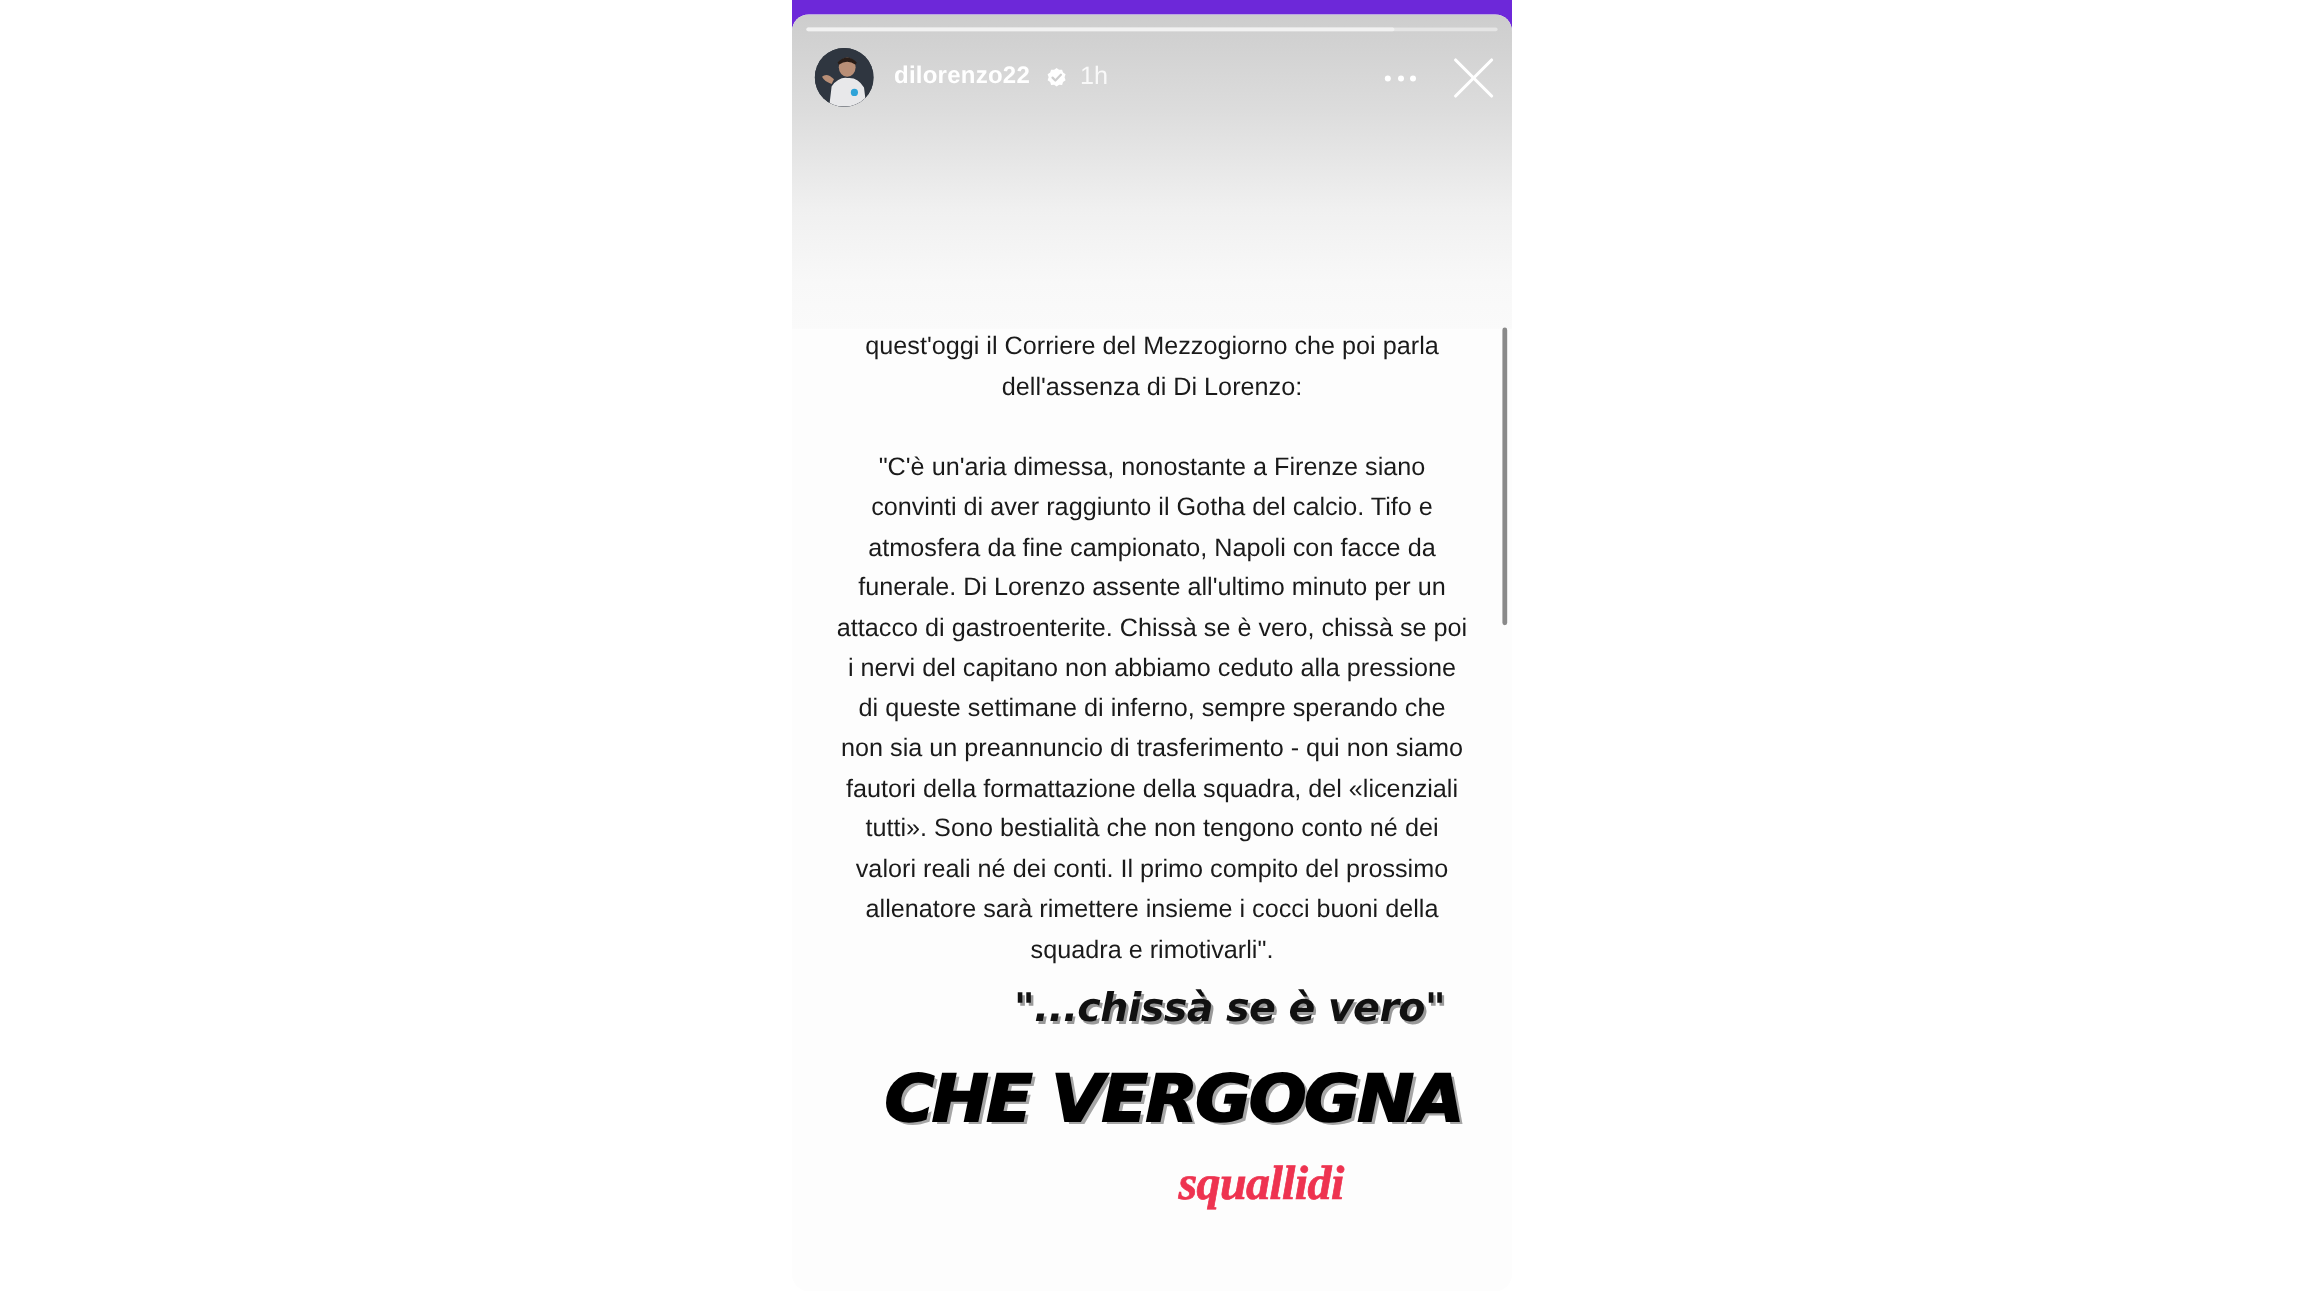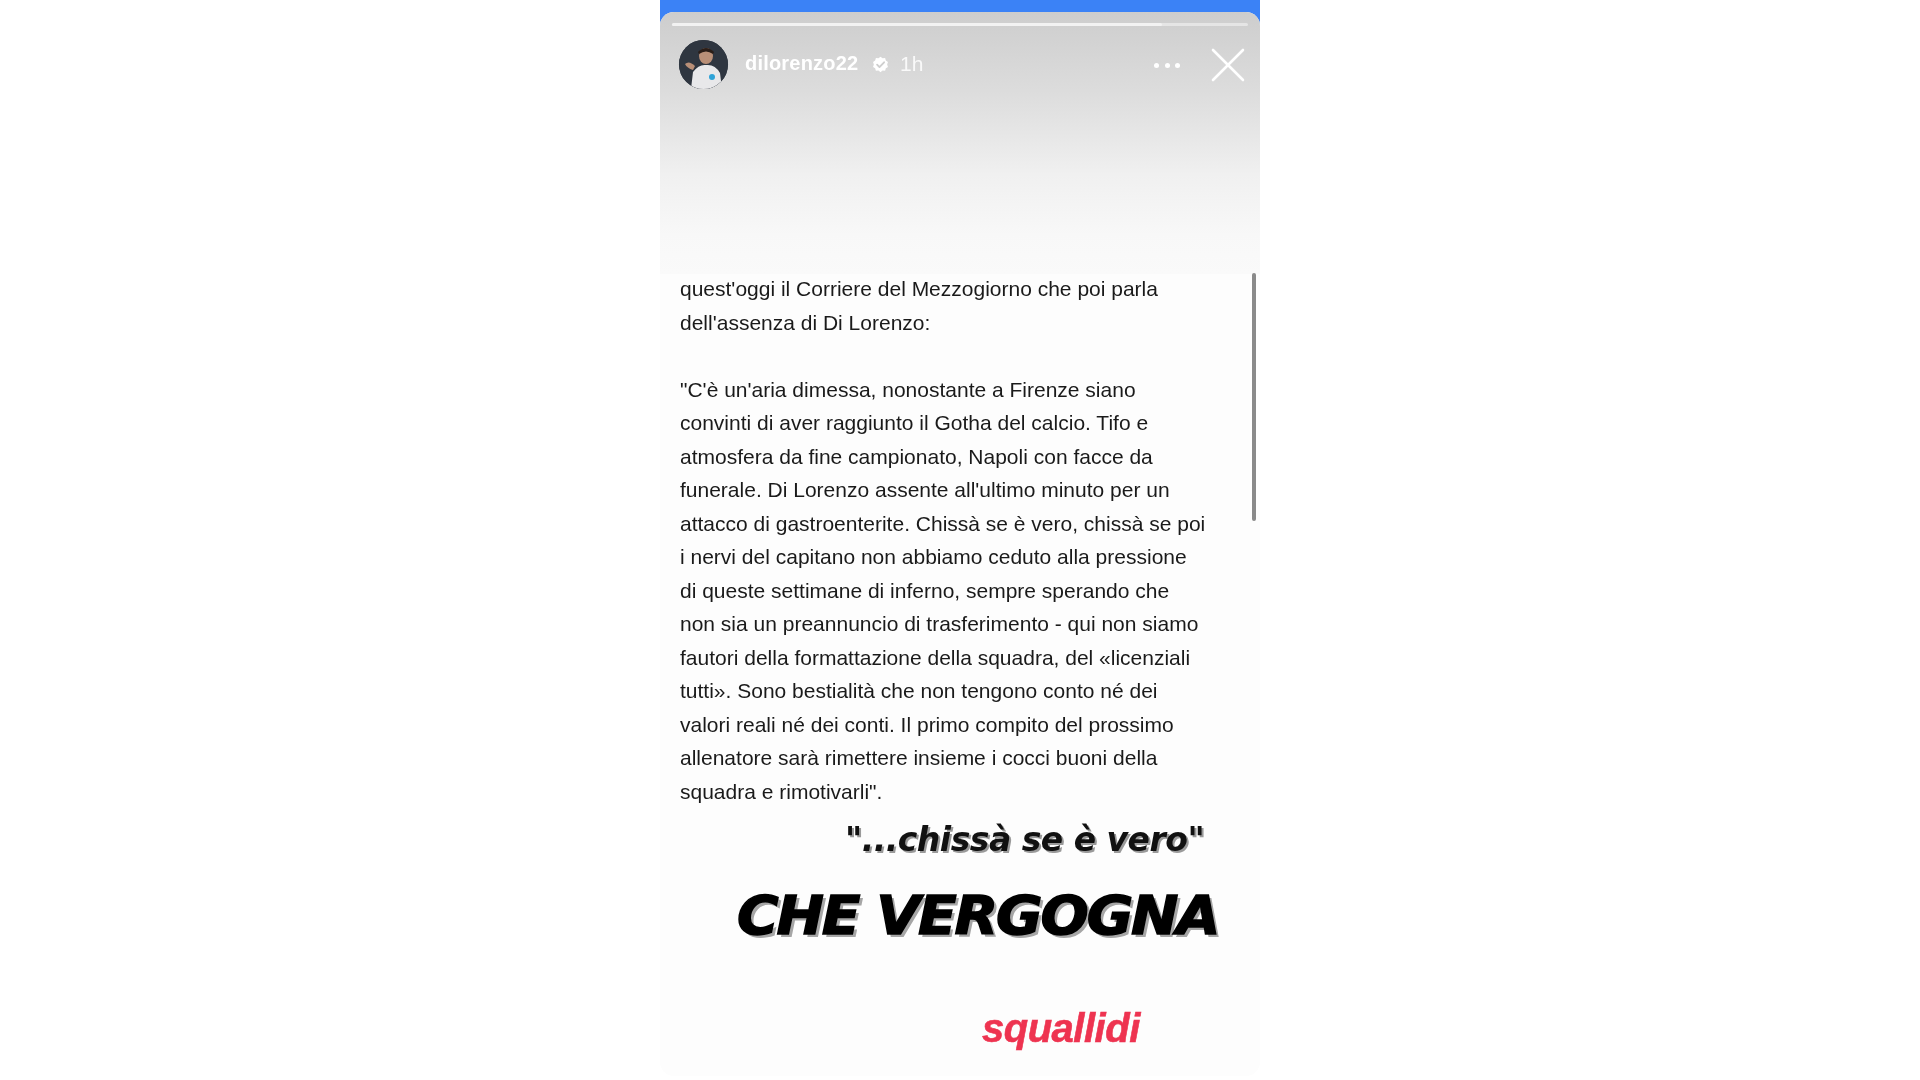--- a/index.html
+++ b/index.html
@@ -1,21 +1,21 @@
 <!DOCTYPE html>
 <html><head>
   <meta charset="utf-8">
   <style>
     * { box-sizing: border-box; margin: 0; padding: 0; }
     html, body { width: 1920px; height: 1080px; overflow: hidden; background: #ffffff; }
     body { position: relative; font-family: "Liberation Sans", sans-serif; }
 
     .story-frame {
       position: absolute; left: 660px; top: 0; width: 600px; height: 1044px;
-      background: #3b82f6;
+      background: #6d28d9;
     }
     .story-card {
       position: absolute; left: 0; top: 12px; width: 600px; height: 1064px;
       border-radius: 14px; overflow: hidden;
       background: #fdfdfd;
     }
     .header-gradient {
       position: absolute; left: 0; top: 0; width: 600px; height: 262px;
       background: linear-gradient(to bottom, #cdcdcd 0%, #dcdcdc 30%, #f0f0f0 62%, #f8f8f8 85%, #fafafa 100%);
     }
@@ -50,21 +50,21 @@
     .more-button {
       position: absolute; left: 490px; top: 14px; width: 34px; height: 22px;
       display: flex; align-items: center; justify-content: space-between; padding: 0 4px;
     }
     .more-button span { width: 5px; height: 5px; border-radius: 50%; background: #ffffff; display: block; }
     .close-button { position: absolute; left: 549px; top: 6px; width: 38px; height: 38px; }
 
     
     .article {
       position: absolute; left: 20px; top: 260px; width: 560px;
-      font-size: 21px; line-height: 33.5px; color: #1a1a1a;
+      font-size: 21px; line-height: 33.5px; color: #1a1a1a; text-align: center;
     }
     .article p { white-space: pre-line; }
     .article .gap { height: 33.5px; }
     .scrollbar {
       position: absolute; left: 592px; top: 261px; width: 4px; height: 248px;
       background: #8a8a8a; border-radius: 2px;
     }
 
     
     .sticker-quote {
@@ -75,22 +75,22 @@
     }
     .sticker-main {
       position: absolute; left: 77px; top: 872px;
       font-family: "DejaVu Sans", sans-serif; font-weight: bold; font-style: italic;
       font-size: 54px; color: #000000; letter-spacing: -2px;
       -webkit-text-stroke: 1.5px #000000;
       text-shadow: 3px 3px 0 #a6a6a6;
       transform: scaleX(1.05); transform-origin: left center;
     }
     .sticker-sub {
-      position: absolute; left: 322px; top: 994px;
-      font-family: Liberation Sans, sans-serif; font-weight: bold; font-style: italic;
+      position: absolute; left: 322px; top: 950px;
+      font-family: Liberation Serif, serif; font-weight: bold; font-style: italic;
       font-size: 40px; color: #ee3350; letter-spacing: -0.5px;
       -webkit-text-stroke: 0.6px #ee3350;
     }
   </style>
 </head>
 <body>
 
 <div class="story-frame">
   <div class="story-card">
     <div class="header-gradient"></div>

